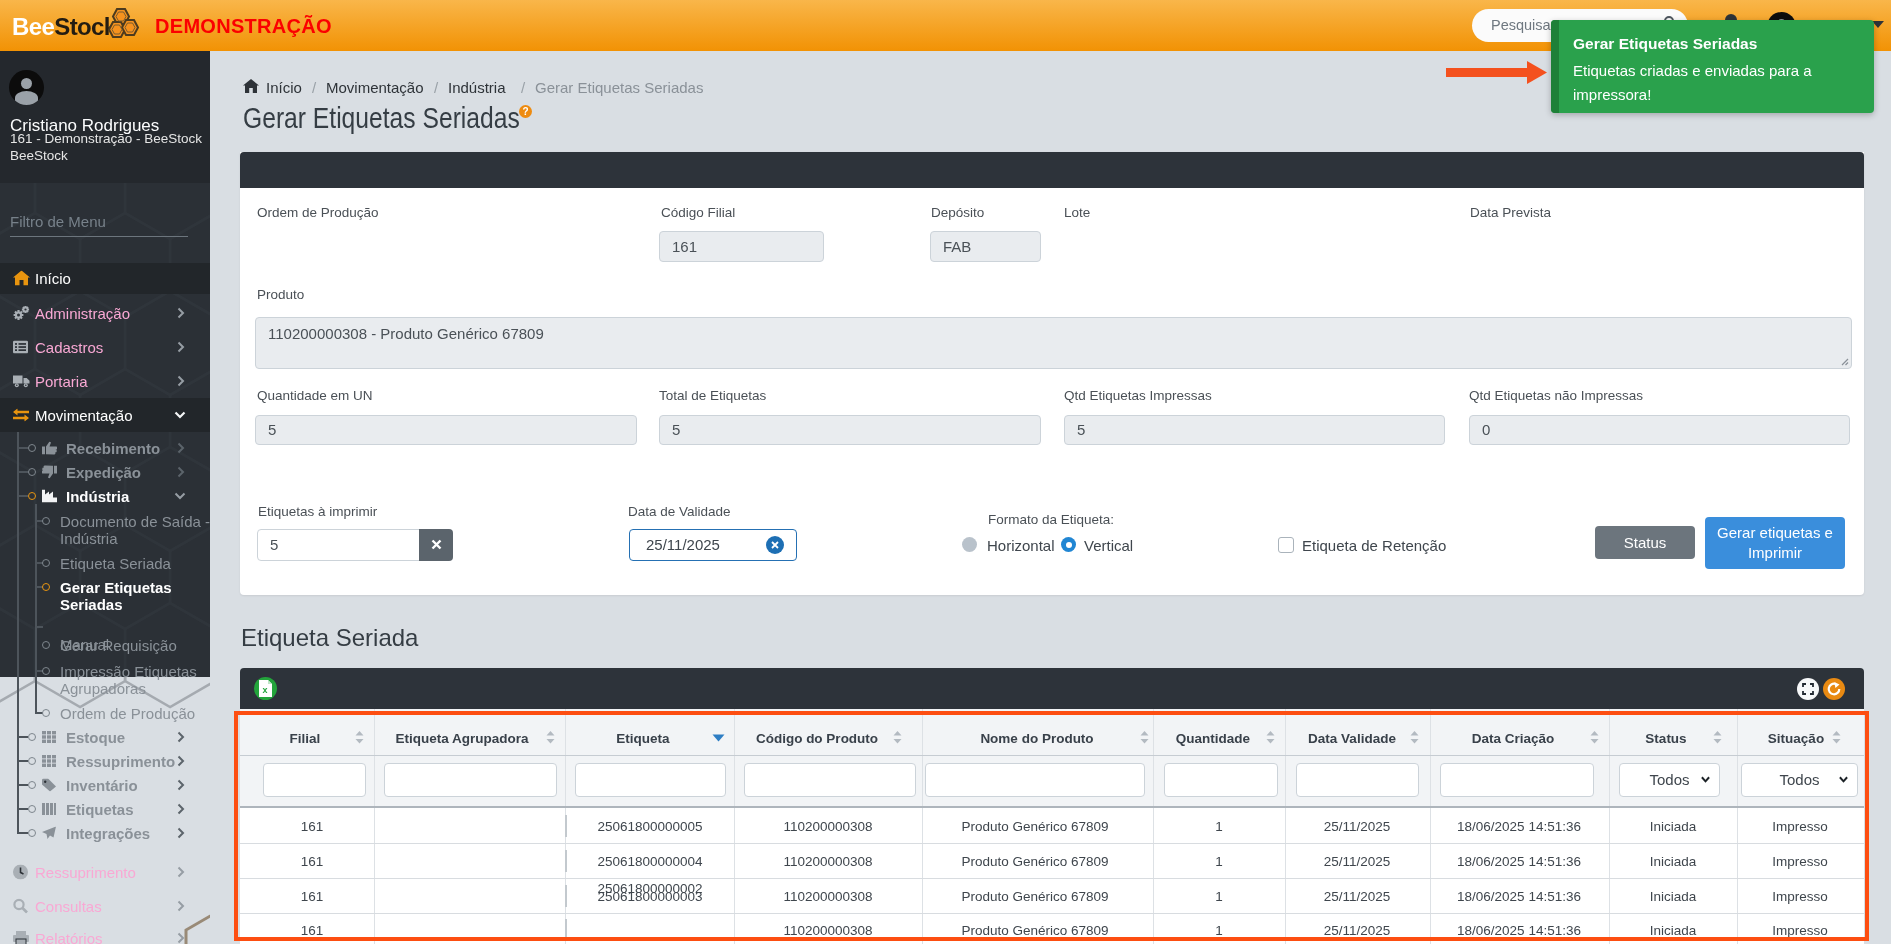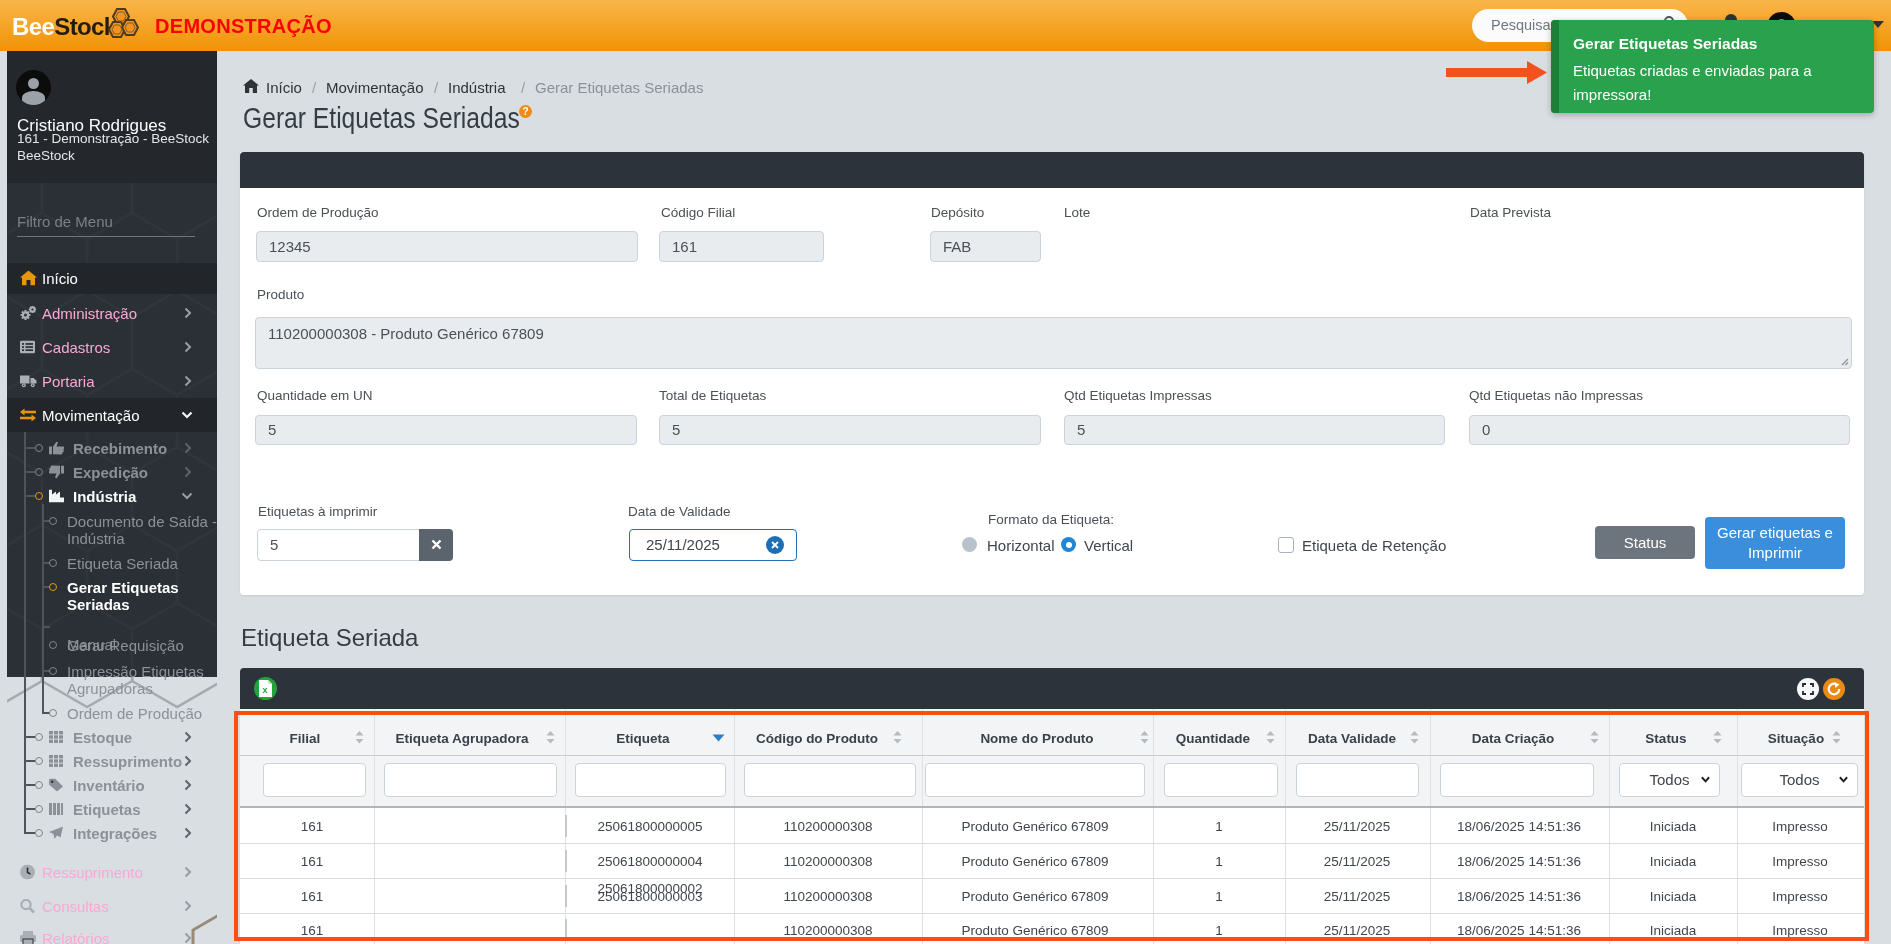--- a/index.html
+++ b/index.html
@@ -18,21 +18,21 @@
   .searchpill { position:absolute; left:1472px; top:9px; width:216px; height:33px; background:#fbfbfb; border-radius:17px; }
   .searchpill span { position:absolute; left:19px; top:8px; font-size:14.5px; color:#6f7880; }
   .tb-caret { position:absolute; left:1872px; top:21px; width:0; height:0; border-left:6px solid transparent; border-right:6px solid transparent; border-top:7px solid #2e3338; }
   .avatar-top { position:absolute; left:1767px; top:12px; width:29px; height:29px; border-radius:50%; background:#0d0d0d; overflow:hidden; }
   .avatar-top .hd { position:absolute; left:10px; top:7px; width:9px; height:9px; border-radius:50%; background:#8d949b; }
   .avatar-top .bd { position:absolute; left:5px; top:17px; width:19px; height:12px; border-radius:50% 50% 0 0; background:#8d949b; }
   .bell { position:absolute; left:1725px; top:14px; width:12px; height:12px; background:#2e3338; border-radius:6px 6px 2px 2px; }
   .sglass { position:absolute; left:1664px; top:16px; width:10px; height:10px; border:2px solid #4e565e; border-radius:50%; }
 
   
-  .sidebar { position:absolute; left:0; top:51px; width:210px; height:626px; background:#2b3036; z-index:5;margin-left:7px; }
+  .sidebar { position:absolute; left:0; top:51px; width:210px; height:626px; background:#2b3036; z-index:5; }
   .sb-user { position:absolute; left:0; top:0; width:210px; height:132px; background:#24282d; }
   .sb-avatar { position:absolute; left:9px; top:19px; width:35px; height:35px; border-radius:50%; background:#0c0c0c; overflow:hidden; }
   .sb-avatar .hd { position:absolute; left:12px; top:8px; width:11px; height:11px; border-radius:50%; background:#9aa1a8; }
   .sb-avatar .bd { position:absolute; left:6px; top:21px; width:23px; height:14px; border-radius:50% 50% 0 0; background:#9aa1a8; }
   .sb-name { position:absolute; left:10px; top:65px; font-size:17px; color:#fcfdfe; }
   .sb-sub { position:absolute; left:10px; top:79px; width:205px; font-size:13.5px; line-height:17px; color:#e5e5e5; white-space:nowrap; }
   .sb-filtro { position:absolute; left:10px; top:162px; font-size:15px; color:#77818a; }
   .sb-filtline { position:absolute; left:10px; top:185px; width:178px; height:1px; background:#6c757d; }
   .mrow { position:absolute; left:0; width:210px; height:30px; font-size:15px; color:#f9a8d4; }
   .mrow .tx { position:absolute; left:35px; top:50%; transform:translateY(-50%); white-space:nowrap; }
@@ -477,21 +477,20 @@
   <div class="h1">Gerar Etiquetas Seriadas</div>
   <div class="qbadge">?</div>
 
   <div class="card1"></div>
   <div class="dbar1"></div>
   <div class="flabel" style="left:257px;top:205px">Ordem de Produção</div>
   <div class="flabel" style="left:661px;top:205px">Código Filial</div>
   <div class="flabel" style="left:931px;top:205px">Depósito</div>
   <div class="flabel" style="left:1064px;top:205px">Lote</div>
   <div class="flabel" style="left:1470px;top:205px">Data Prevista</div>
-  <div class="finput" style="left:256px;top:231px;width:382px">12345</div>
   <div class="finput" style="left:659px;top:231px;width:165px">161</div>
   <div class="finput" style="left:930px;top:231px;width:111px">FAB</div>
   <div class="flabel" style="left:257px;top:287px">Produto</div>
   <div class="ftext">110200000308 - Produto Genérico 67809
     <svg class="abs" style="right:2px;bottom:2px" width="8" height="8">
         <path d="M7 1 L1 7 M7 4.5 L4.5 7" stroke="#8a9198" stroke-width="1.2"></path>
       </svg>
   </div>
   <div class="flabel" style="left:257px;top:388px">Quantidade em UN</div>
   <div class="flabel" style="left:659px;top:388px">Total de Etiquetas</div>

